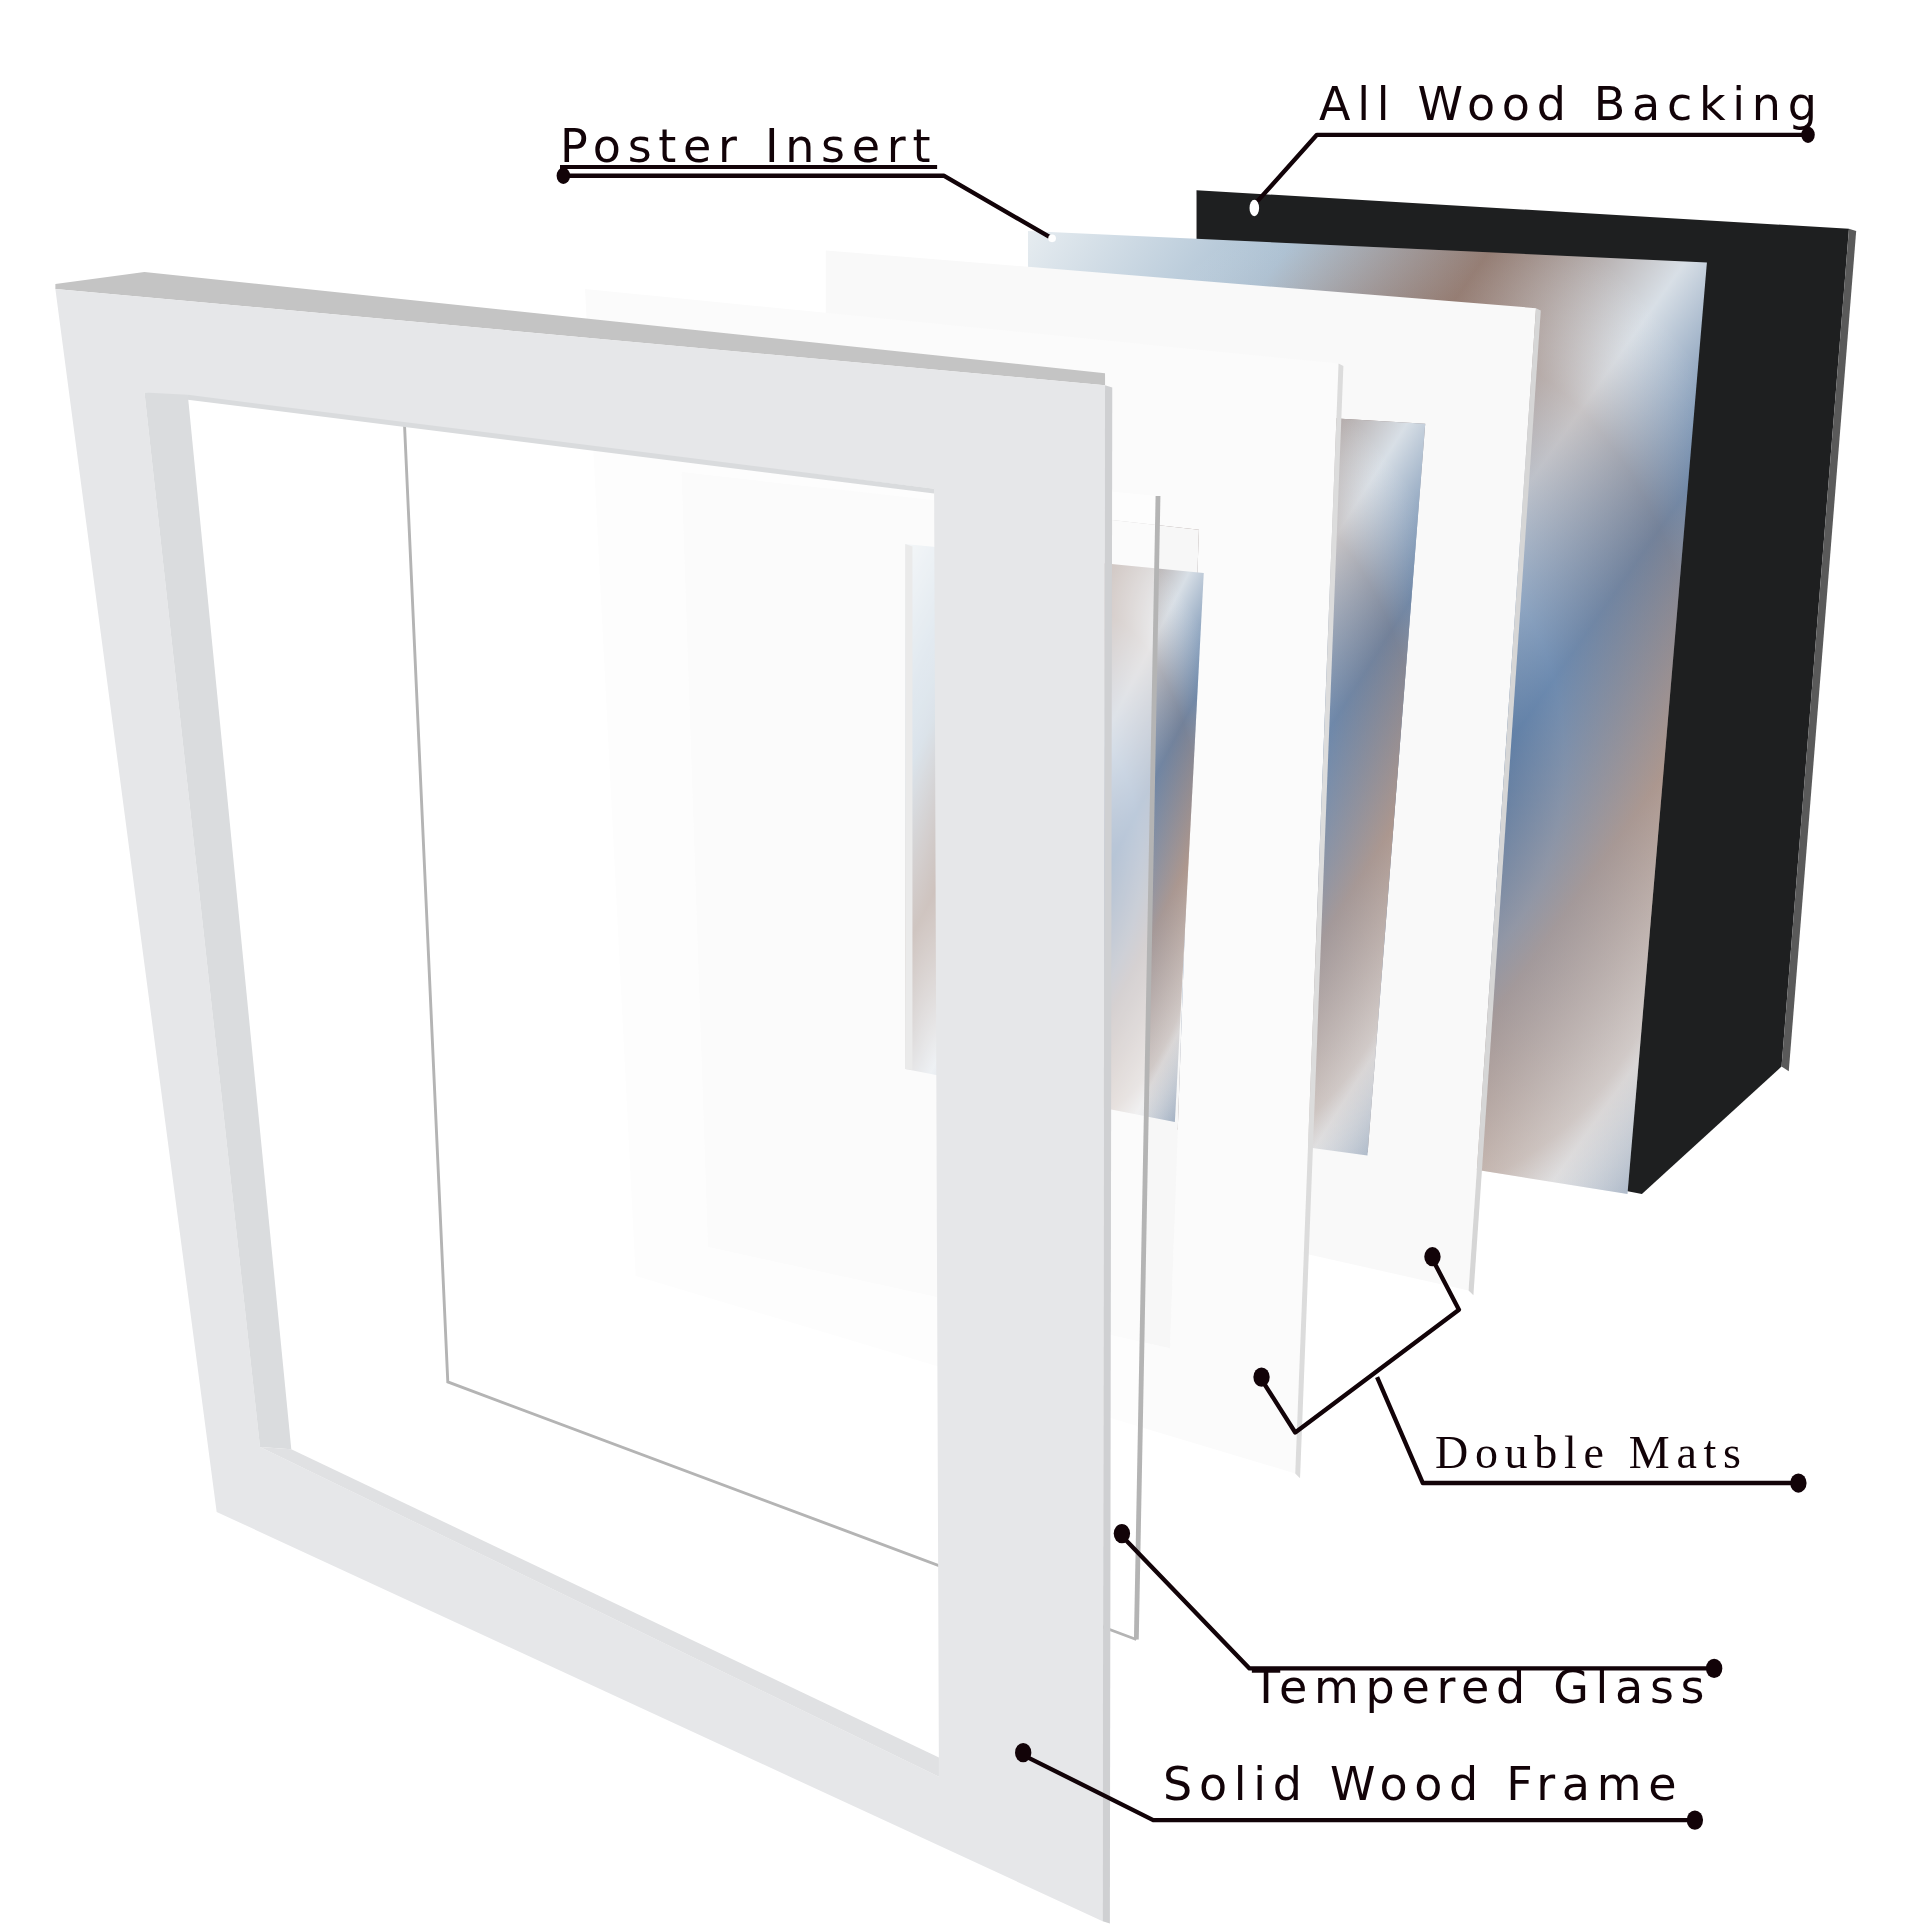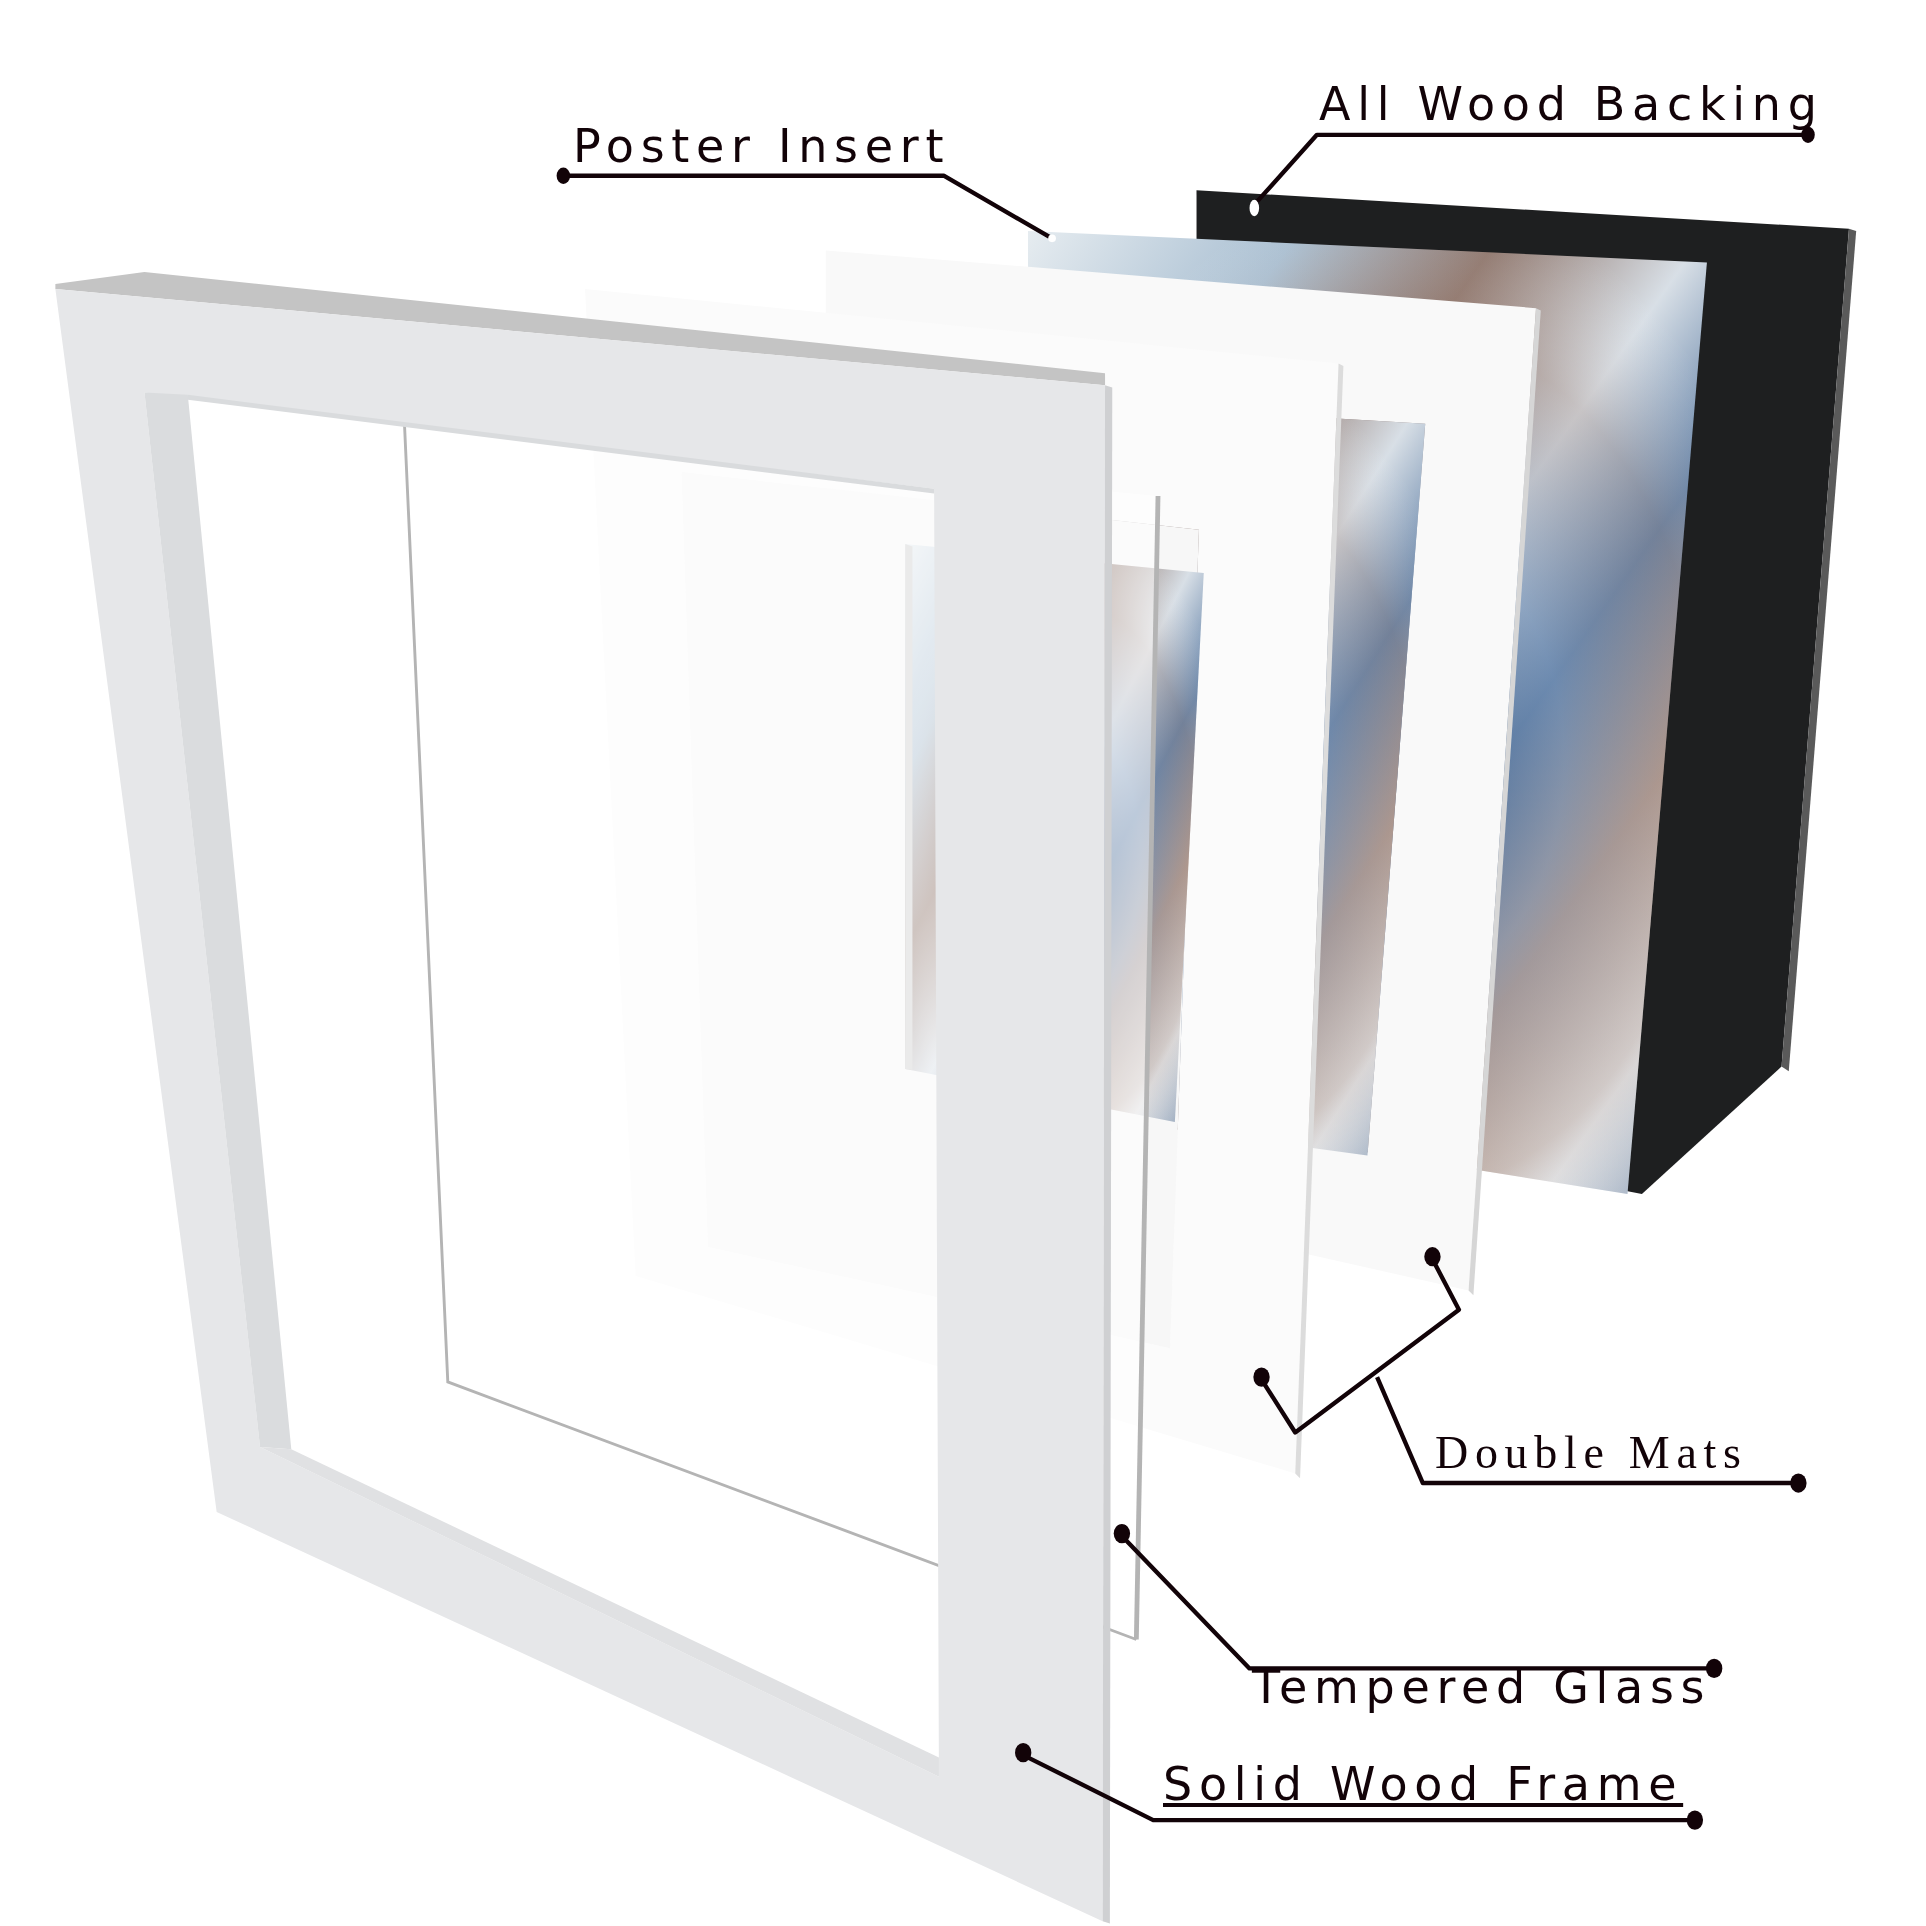--- a/index.html
+++ b/index.html
@@ -110,18 +110,18 @@
     <ellipse cx="2975" cy="2610" rx="17" ry="20"></ellipse>
     <ellipse cx="2620" cy="2860" rx="17" ry="20"></ellipse>
     <ellipse cx="3735" cy="3080" rx="17" ry="20"></ellipse>
     <ellipse cx="2330" cy="3185" rx="17" ry="20"></ellipse>
     <ellipse cx="3560" cy="3465" rx="17" ry="20"></ellipse>
     <ellipse cx="2125" cy="3640" rx="17" ry="20"></ellipse>
     <ellipse cx="3520" cy="3780" rx="17" ry="20"></ellipse>
   </g>
 </svg>
 
-<div class="label" style="left:573px; top:123px;">Poster Insert</div>
+<div class="label" style="left:560px; top:123px;text-decoration:underline;">Poster Insert</div>
 <div class="label" style="left:1319px; top:81px;">All Wood Backing</div>
 <div class="label" style="left:1435px; top:1430px;font-family:Liberation Serif, serif;">Double Mats</div>
 <div class="label" style="left:1252px; top:1664px;">Tempered Glass</div>
-<div class="label" style="left:1163px; top:1761px;text-decoration:underline;">Solid Wood Frame</div>
+<div class="label" style="left:1163px; top:1761px;">Solid Wood Frame</div>
 
 
 </body></html>

